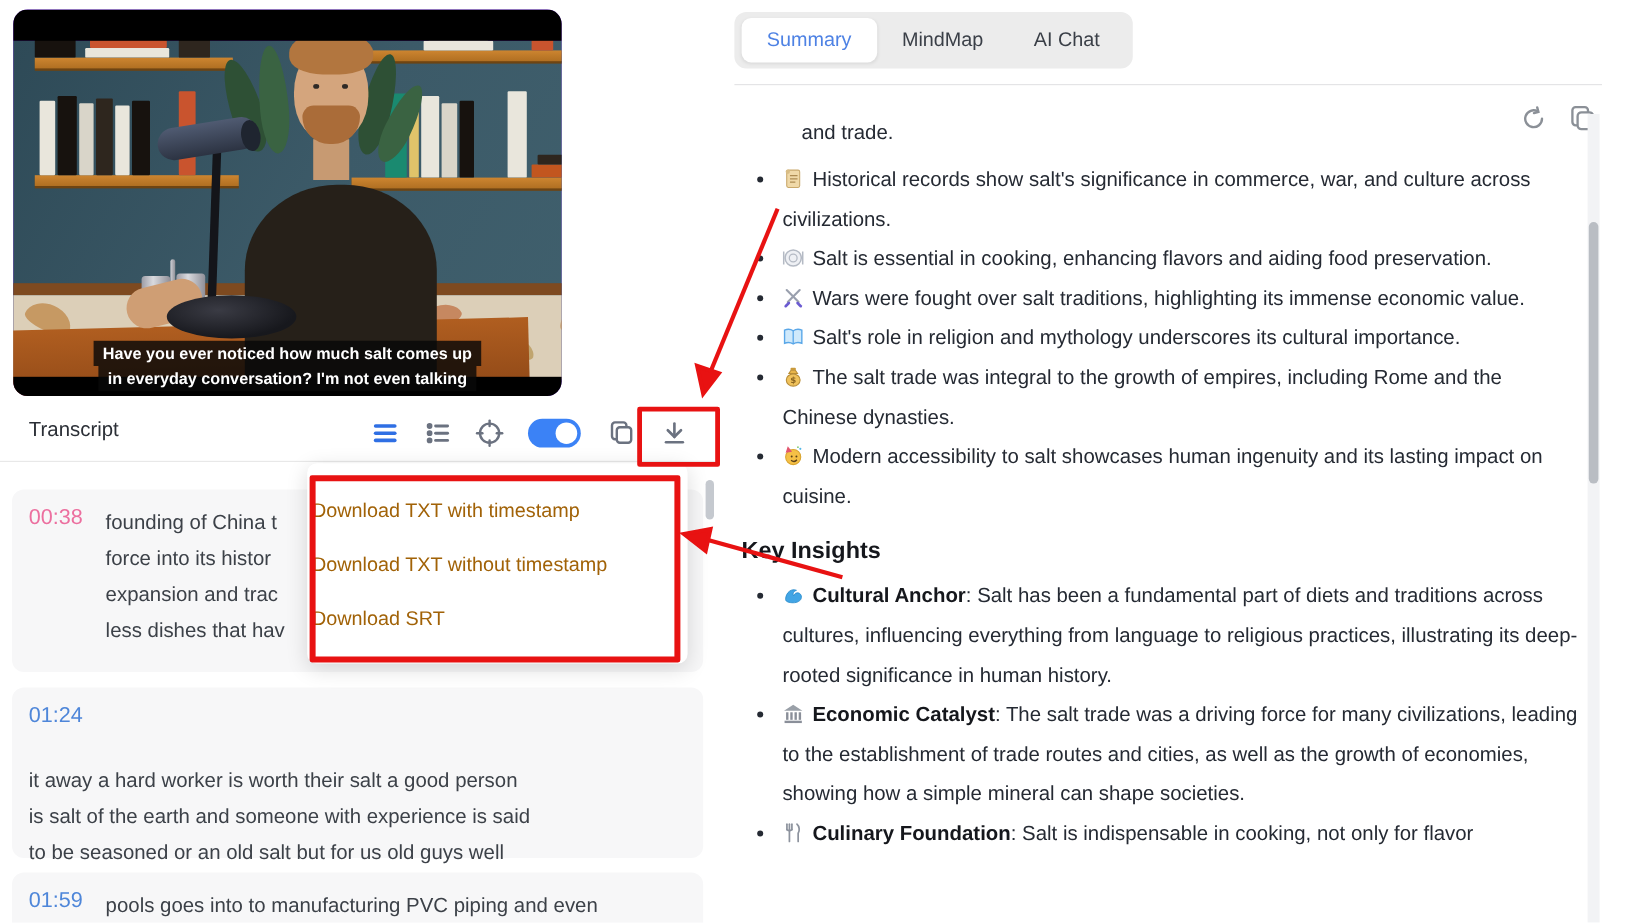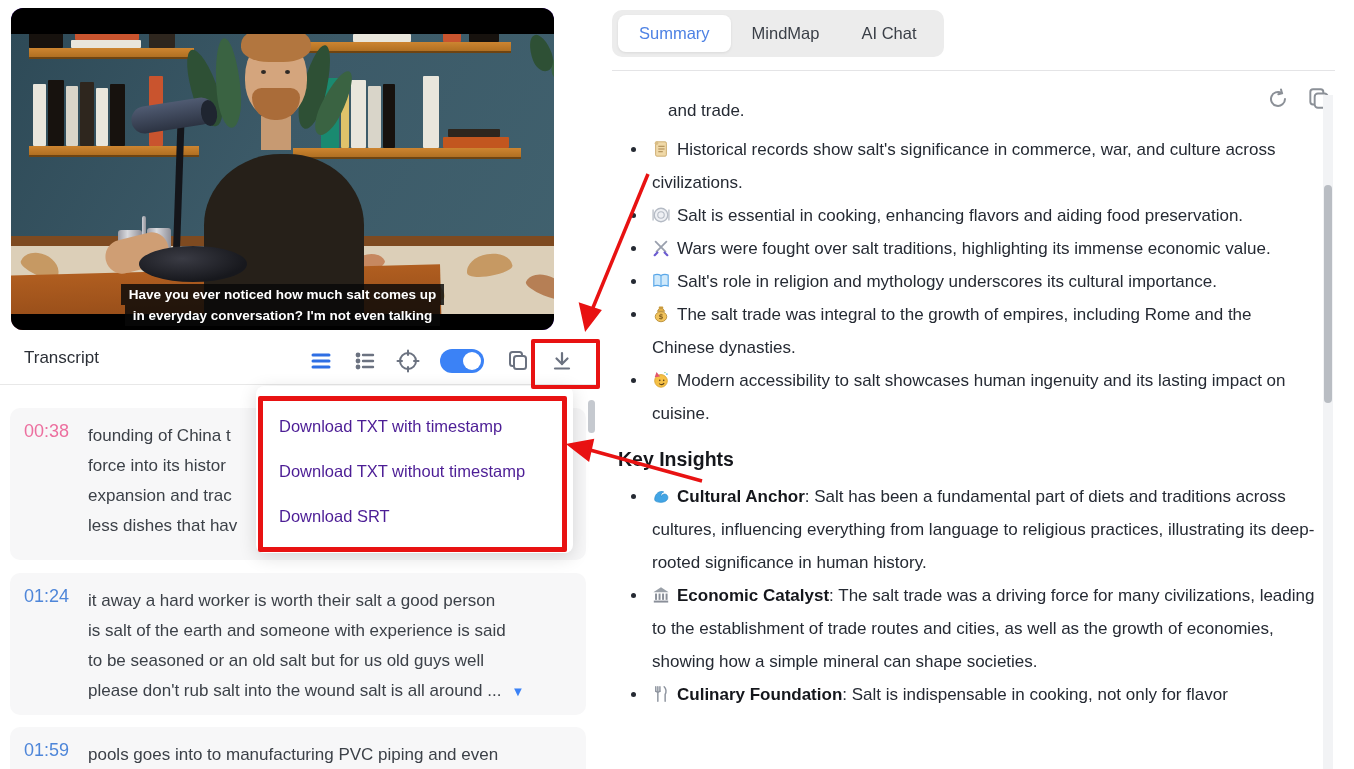--- a/index.html
+++ b/index.html
@@ -1,20 +1,20 @@
 <!DOCTYPE html>
 <html><head>
 <meta charset="utf-8">
 <style>
   html,body{margin:0;padding:0;background:#fff;}
   #app{position:relative;width:1354px;height:769px;background:#fff;overflow:hidden;
        font-family:"Liberation Sans","DejaVu Sans",sans-serif;color:#272b33;}
   .abs{position:absolute;}
   
-  #video{left:11px;top:8px;width:543px;height:322px;border-radius:12px;overflow:hidden;background:#6d28d9;}
+  #video{left:11px;top:8px;width:457px;height:322px;border-radius:12px;overflow:hidden;background:#6d28d9;}
   .vbar-top{left:0;top:0;width:575px;height:26px;background:#000;z-index:9;}
   .vbar-bot{left:0;top:306px;width:575px;height:16px;background:#000;z-index:9;}
   .wall{left:0;top:26px;width:575px;height:280px;background:linear-gradient(120deg,#2e4a57 0%,#3c5a68 45%,#41626f 100%);}
   .board{position:absolute;height:9px;background:linear-gradient(#cd8530,#b06f22);box-shadow:0 2px 0 #6e4412;z-index:2;}
   .bk{position:absolute;bottom:0;border-radius:1px;}
   .bk-w{background:#e9e6dc;} .bk-w2{background:#d9d5c9;} .bk-d{background:#17120e;}
   .bk-d2{background:#2e261e;} .bk-r{background:#c9542e;} .bk-t{background:#1a8a70;}
   .bk-o{background:#c2561f;} .bk-y{background:#e0c36a;}
   .leaf{position:absolute;background:#2e5035;border-radius:50% 50% 50% 50%/60% 60% 40% 40%;z-index:3;}
   .leaf.l2{background:#3a6342;}
@@ -47,21 +47,21 @@
   .knob{position:absolute;right:3px;top:3px;width:18px;height:18px;border-radius:50%;background:#fff;}
   .trow{position:absolute;left:10px;width:576px;background:#f7f7f8;border-radius:10px;padding:13px 14px 13px 14px;box-sizing:border-box;display:flex;}
   .ttime{width:50px;flex:0 0 50px;font-size:18px;margin-right:14px;}
   .time-pink{color:#ec6f9f;} .time-blue{color:#4e86d9;}
   .tlines{font-size:17px;line-height:30px;color:#3c4148;}
   .expand{color:#3b82f6;font-size:13px;margin-left:10px;cursor:pointer;}
   #lscroll{left:588px;top:400px;width:7px;height:33px;border-radius:4px;background:#c5c9cf;z-index:30;}
   
   #dropdown{left:256px;top:386px;width:317px;height:167px;background:#fff;border-radius:8px;z-index:20;
             box-shadow:0 4px 18px rgba(0,0,0,.14);padding-top:18px;box-sizing:border-box;}
-  .ditem{height:45px;line-height:45px;padding-left:14px;font-size:16.5px;color:#4c1d95;cursor:pointer;white-space:nowrap;margin-left:9px;}
+  .ditem{height:45px;line-height:45px;padding-left:4px;font-size:16.5px;color:#a16207;cursor:pointer;white-space:nowrap;}
   
   .redbox{position:absolute;border:4px solid #e81212;z-index:40;border-radius:2px;}
   #annot-svg{left:0;top:0;width:1354px;height:769px;z-index:45;pointer-events:none;}
   
   #tabs{left:612px;top:10px;height:47px;background:#ececec;border-radius:10px;display:flex;align-items:center;padding:0 6px;}
   .tab{padding:9px 21px;font-size:16.5px;color:#3a3f47;border-radius:8px;cursor:pointer;white-space:nowrap;}
   .tab.active{background:#fff;color:#4e82e4;box-shadow:0 1px 3px rgba(0,0,0,.08);}
   #card-btn{left:1209px;top:10px;width:125px;height:45px;border-radius:9px;cursor:pointer;
             background:linear-gradient(90deg,#3e7bf6,#a457f0);display:flex;align-items:center;justify-content:center;gap:9px;
             color:#fff;font-size:18px;}
@@ -230,21 +230,21 @@
 
   <div class="trow" style="top:408px;height:152px;">
     <div class="ttime time-pink">00:38</div>
     <div class="tlines">
       <div>founding of China t</div>
       <div>force into its histor</div>
       <div>expansion and trac</div>
       <div>less dishes that hav</div>
     </div>
   </div>
-  <div class="trow" style="top:573px;height:142px;">
+  <div class="trow" style="top:573px;height:142px;flex-direction:column;">
     <div class="ttime time-blue">01:24</div>
     <div class="tlines">
       <div>it away a hard worker is worth their salt a good person</div>
       <div>is salt of the earth and someone with experience is said</div>
       <div>to be seasoned or an old salt but for us old guys well</div>
       <div><span>please don't rub salt into the wound salt is all around ...</span><span class="expand">▼</span></div>
     </div>
   </div>
   <div class="trow" style="top:727px;height:60px;">
     <div class="ttime time-blue">01:59</div>

